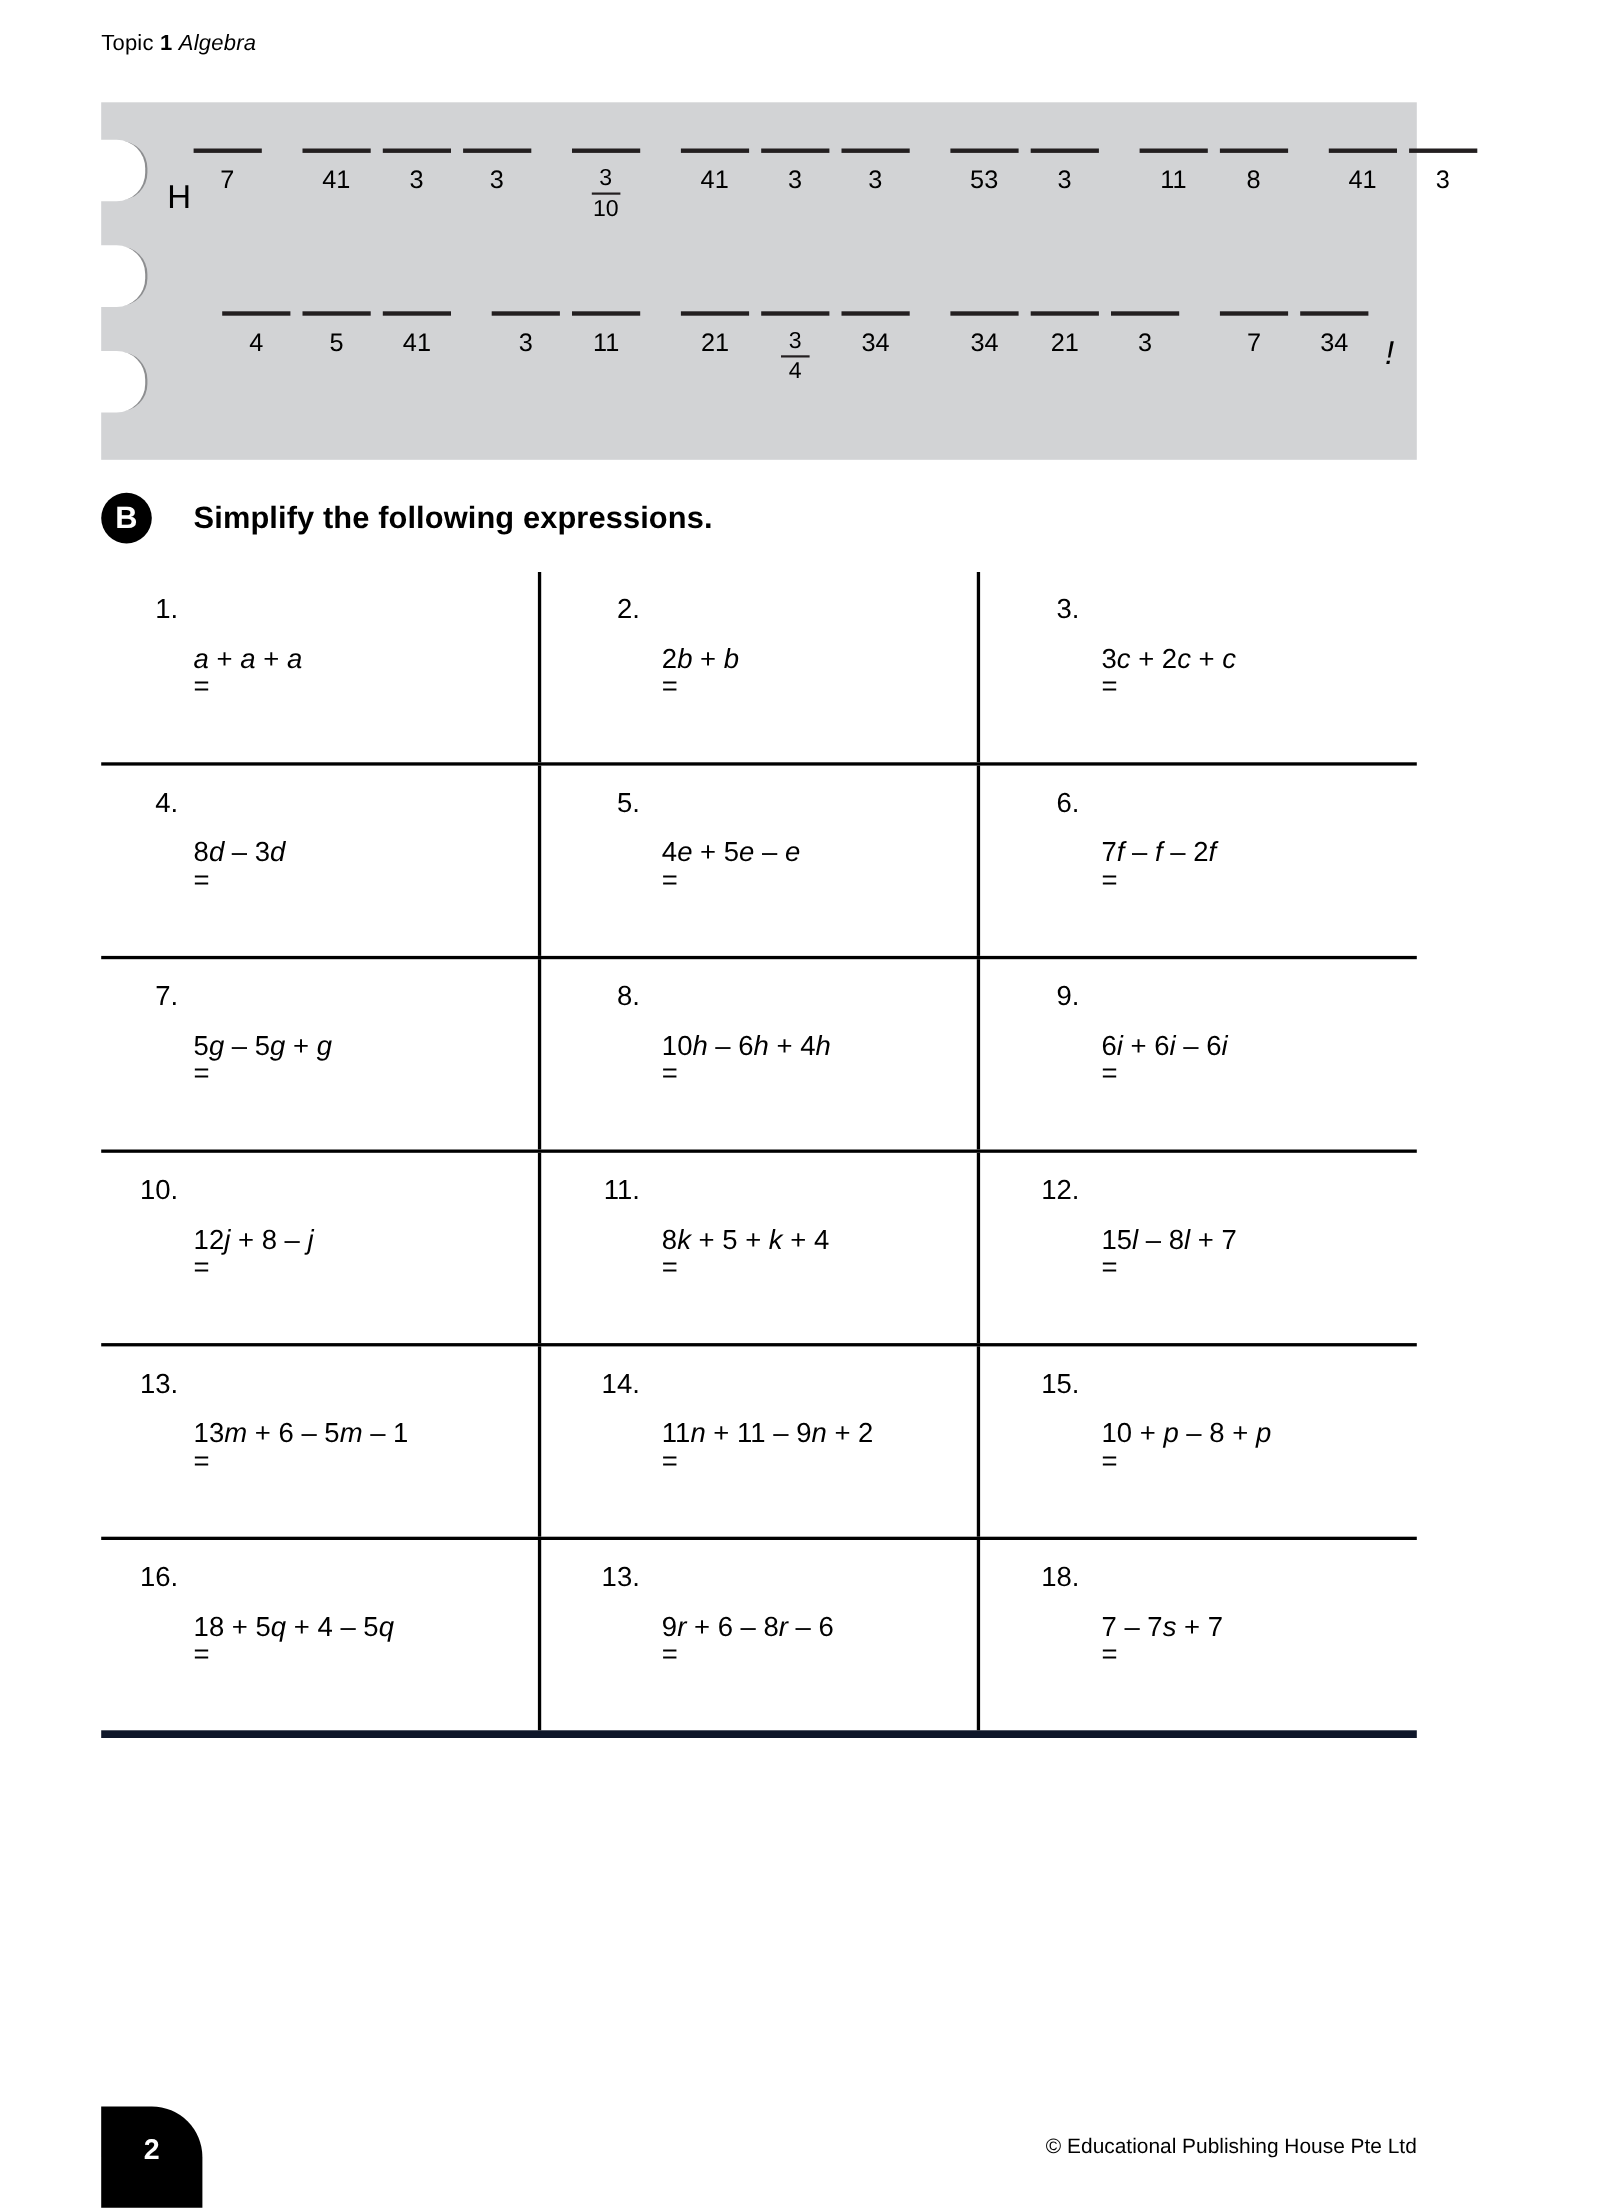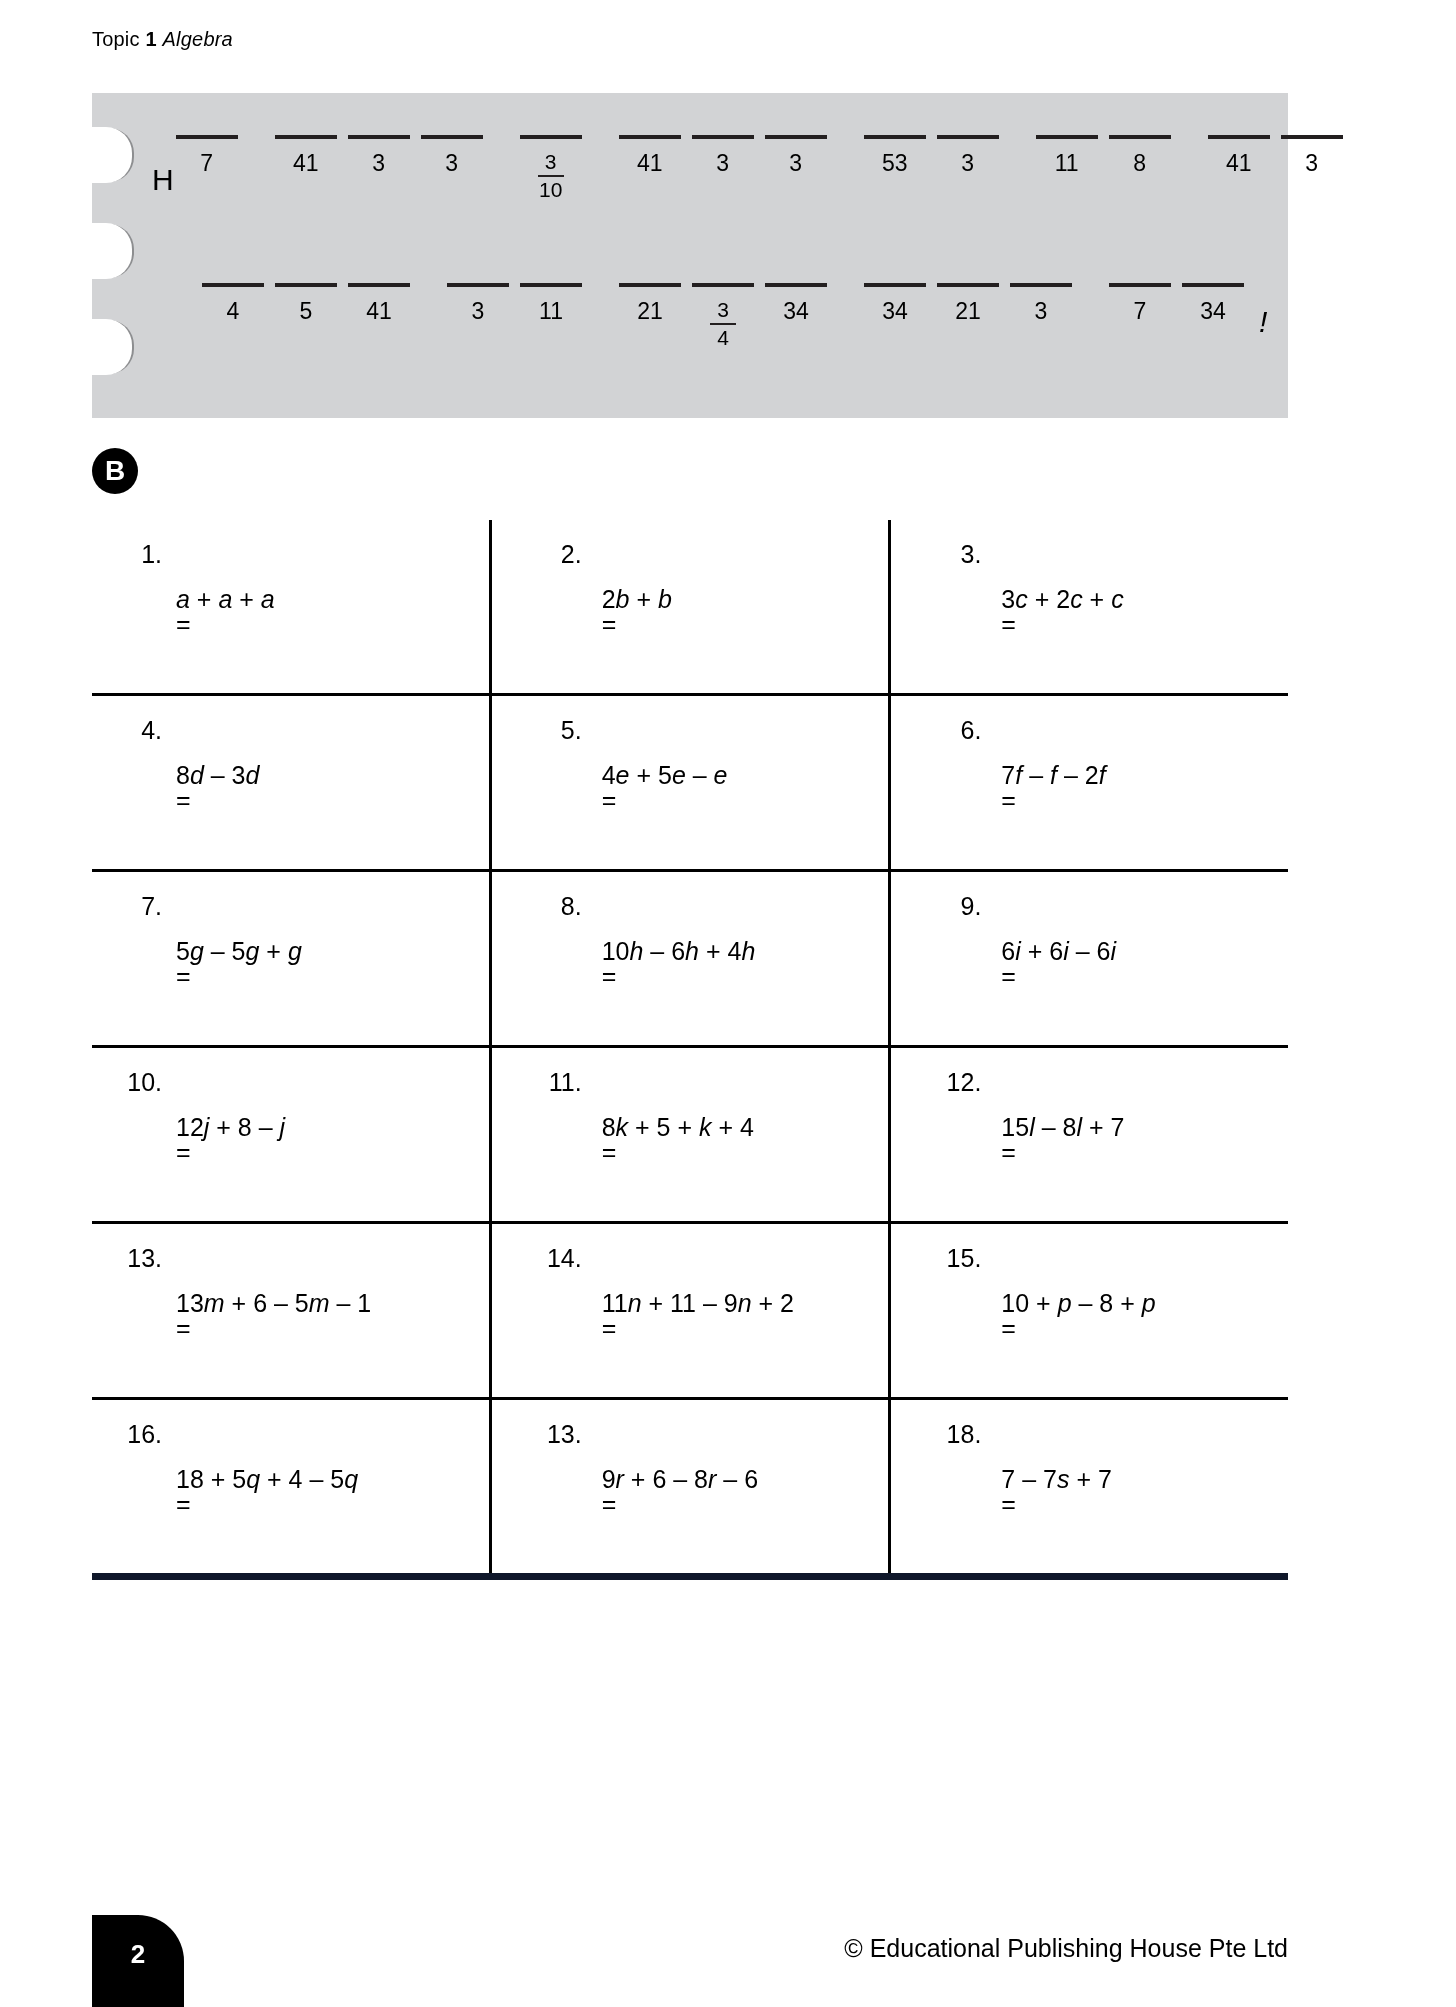--- a/index.html
+++ b/index.html
@@ -213,21 +213,21 @@
     justify-content: center;
     font-size: 26px;
     font-weight: bold;
     padding-bottom: 14px;
     box-sizing: border-box;
   }
   .copyright {
     position: absolute;
     right: 168px;
     bottom: 44px;
-    font-size: 25px;
+    font-size: 19px;
   }
 </style>
 </head>
 <body>
 
 <div class="page-header">
   <span class="topic-word">Topic</span>
   <span class="topic-num">1</span>
   <span class="topic-name">Algebra</span>
 </div>
@@ -389,20 +389,21 @@
             <span class="clue">34</span>
           </span>
         </span>
       </span>
     <span class="excl">!</span>
   </div>
 </div>
 
 <div class="section-head">
   <div class="section-badge">B</div>
+  <div class="section-title">Simplify the following expressions.</div>
 </div>
 
 <div class="qgrid" id="qgrid">
     <div class="qrow">
       <div class="qcell">
         <div class="qnum">1.</div>
         <div class="qexpr"><span class="v">a</span> + <span class="v">a</span> + <span class="v">a</span></div>
         <div class="qeq">=</div>
       </div>
       <div class="qcell div-left c2">

